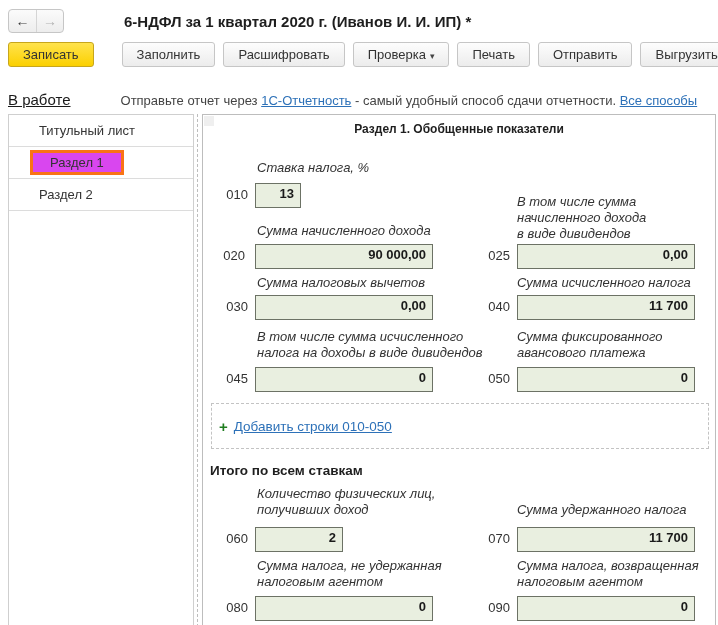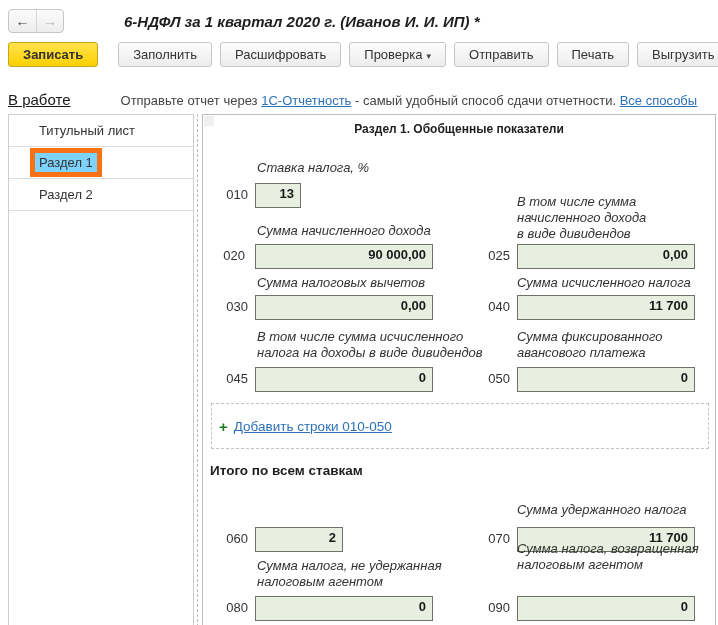--- a/index.html
+++ b/index.html
@@ -6,40 +6,40 @@
   .app{width:718px;height:625px;overflow:hidden;background:#fff;
        font-family:"Liberation Sans",sans-serif;color:#333;position:relative;}
 
   
   .titlebar{display:flex;align-items:center;padding:8px 8px 0 8px;height:26px;}
   .nav-group{display:flex;border:1px solid #c6c6c6;border-radius:4px;overflow:hidden;height:22px;background:linear-gradient(#fbfbfb,#ededed);}
   .nav-btn{width:27px;height:22px;border:none;background:transparent;font-size:14px;line-height:20px;cursor:pointer;padding:0;}
   .nav-btn + .nav-btn{border-left:1px solid #d5d5d5;}
   .nav-btn .arr-on{color:#3a3a3a;font-weight:bold;}
   .nav-btn .arr-off{color:#b3b3b3;font-weight:bold;}
-  .title{margin-left:60px;font-size:15px;font-weight:bold;color:#1e1e1e;white-space:nowrap;font-style:italic;}
+  .title{margin-left:60px;font-size:15px;font-weight:bold;color:#1e1e1e;white-space:nowrap;}
 
   
   .toolbar{display:flex;gap:8px;padding:8px 8px 0 8px;align-items:center;}
   .btn{height:25px;padding:0 14px;font-size:13px;color:#333;background:linear-gradient(#fdfdfd,#ececec);
        border:1px solid #c6c6c6;border-radius:3px;cursor:pointer;font-family:inherit;white-space:nowrap;}
-  .btn.primary{background:linear-gradient(#ffe34d,#fbd000);border-color:#c7a61c;margin-right:12px;font-weight:bold;}
+  .btn.primary{background:linear-gradient(#ffe34d,#fbd000);border-color:#c7a61c;margin-right:20px;}
   .caret{font-size:9px;color:#444;margin-left:4px;}
 
   
   .statusbar{display:flex;align-items:baseline;padding:24px 8px 0 8px;height:23px;}
   .state-link{font-size:15px;color:#1a1a1a;text-decoration:underline;cursor:pointer;}
   .status-msg{margin-left:50px;font-size:13px;color:#444;text-align:right;}
   .link{color:#2d71b8;text-decoration:underline;cursor:pointer;}
 
   
   .body{display:flex;margin-left:8px;height:513px;}
   .sidebar{width:186px;border:1px solid #cfcfcf;border-bottom:none;background:#fff;box-sizing:border-box;}
   .side-item{height:31px;line-height:31px;border-bottom:1px solid #dcdcdc;padding-left:30px;font-size:13px;color:#333;cursor:pointer;white-space:nowrap;}
-  .side-item .sel-box{background:#7dd3fc;border:5px solid #f97316;padding:2px 4px;margin-left:-9px;}
+  .side-item .sel-box{background:#d946ef;border:3px solid #f97316;padding:2px 17px;margin-left:-9px;}
   .splitter{width:8px;position:relative;}
   .splitter::before{content:"";position:absolute;left:3px;top:0;bottom:0;border-left:1px dashed #bdbdbd;}
 
   .panel{position:relative;width:514px;height:513px;border:1px solid #bdbdbd;border-bottom:none;background:#fff;box-sizing:border-box;}
   .grip{position:absolute;left:1px;top:1px;width:10px;height:10px;background:#efefef;}
   .section-title{position:absolute;top:7px;left:0;right:0;text-align:center;font-size:12px;font-weight:bold;color:#1e1e1e;}
   .totals-heading{position:absolute;left:7px;top:348px;font-size:13.5px;font-weight:bold;color:#1e1e1e;}
 
   .lbl{position:absolute;font-style:italic;font-size:13px;line-height:16px;color:#333;white-space:pre-line;}
   .code{position:absolute;width:40px;text-align:right;font-size:13px;color:#333;}
@@ -62,22 +62,22 @@
       <button class="nav-btn"><span class="arr-off">→</span></button>
     </div>
     <div class="title">6-НДФЛ за 1 квартал 2020 г. (Иванов И. И. ИП) *</div>
   </div>
 
   <div class="toolbar">
     <button class="btn primary">Записать</button>
     <button class="btn">Заполнить</button>
     <button class="btn">Расшифровать</button>
     <button class="btn"><span>Проверка</span><span class="caret">▾</span></button>
+    <button class="btn">Печать</button>
     <button class="btn">Отправить</button>
-    <button class="btn">Печать</button>
     <button class="btn">Выгрузить</button>
   </div>
 
   <div class="statusbar">
     <a class="state-link">В работе</a>
     <div class="status-msg">
       <span>Отправьте отчет через </span><a class="link">1С-Отчетность</a><span> - самый удобный способ сдачи отчетности. </span><a class="link">Все способы</a>
     </div>
   </div>
 
@@ -126,29 +126,31 @@
       <div class="code" style="left:267px;top:256px">050</div>
       <div class="fld" style="left:314px;top:252px;width:178px">0</div>
 
       <div class="add-box">
         <span class="plus">+</span>
         <a class="link add-link">Добавить строки 010-050</a>
       </div>
 
       <div class="totals-heading">Итого по всем ставкам</div>
 
+      <div class="lbl" style="left:54px;top:371px">Количество физических лиц,
+получивших доход</div>
       <div class="lbl" style="left:314px;top:387px">Сумма удержанного налога</div>
       <div class="code" style="left:5px;top:416px">060</div>
       <div class="fld" style="left:52px;top:412px;width:88px">2</div>
       <div class="code" style="left:267px;top:416px">070</div>
       <div class="fld" style="left:314px;top:412px;width:178px">11 700</div>
 
       <div class="lbl" style="left:54px;top:443px">Сумма налога, не удержанная
 налоговым агентом</div>
-      <div class="lbl" style="left:314px;top:426px">Сумма налога, возвращенная
+      <div class="lbl" style="left:314px;top:443px">Сумма налога, возвращенная
 налоговым агентом</div>
       <div class="code" style="left:5px;top:485px">080</div>
       <div class="fld" style="left:52px;top:481px;width:178px">0</div>
       <div class="code" style="left:267px;top:485px">090</div>
       <div class="fld" style="left:314px;top:481px;width:178px">0</div>
     </div>
   </div>
 </div>
 
 </body></html>

